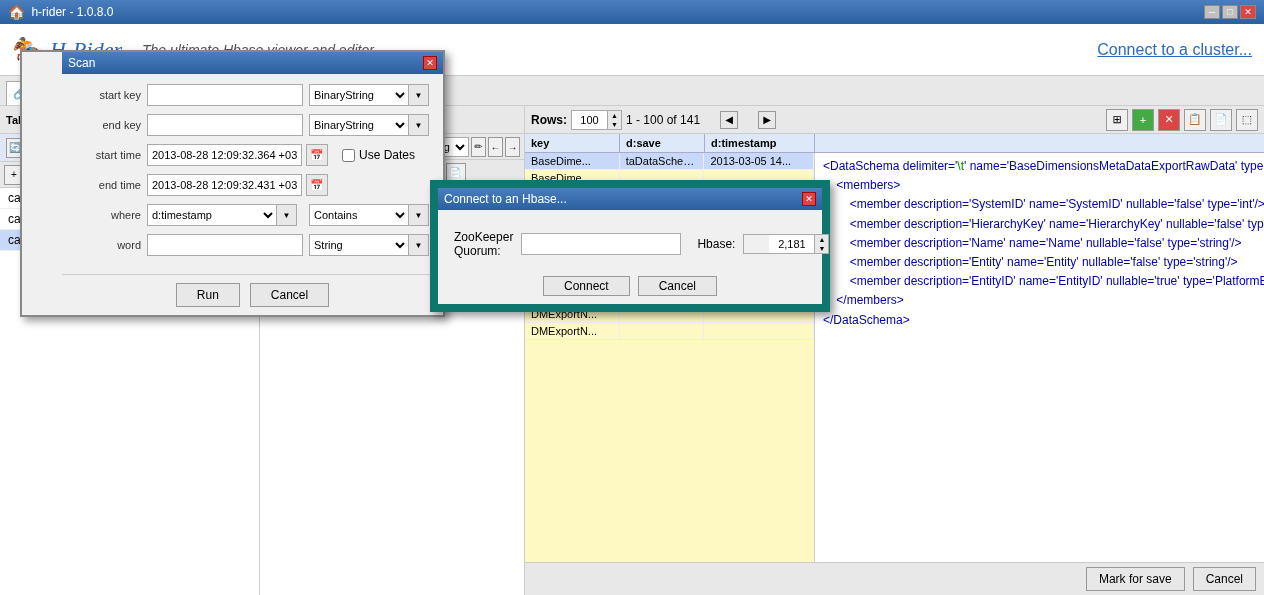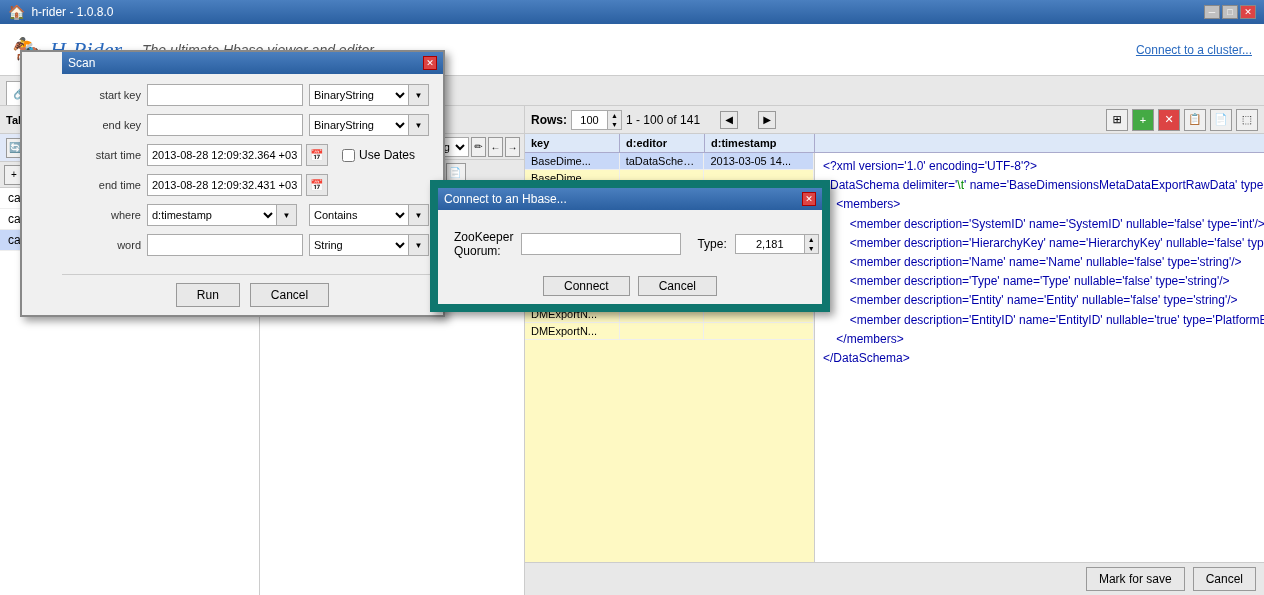--- a/index.html
+++ b/index.html
@@ -42,21 +42,21 @@
       display: flex;
       align-items: center;
       justify-content: space-between;
       border-bottom: 1px solid #ccc;
       height: 52px;
     }
     .app-logo { display: flex; align-items: center; gap: 8px; }
     .logo-icon { font-size: 24px; color: #2a6abf; }
     .logo-text { font-size: 22px; font-family: Georgia, serif; color: #2a6abf; font-style: italic; }
     .logo-tagline { font-size: 14px; color: #555; font-style: italic; margin-left: 12px; }
-    .connect-link { color: #2a6abf; text-decoration: underline; cursor: pointer; font-size: 12px; }
+    .connect-link { color: #2a6abf; text-decoration: underline; cursor: pointer; font-size: 16px; }
 
     
     .tabs-row {
       background: #e8e8e8;
       display: flex;
       align-items: center;
       padding: 4px 6px 0;
       border-bottom: 1px solid #ccc;
       gap: 4px;
       height: 30px;
@@ -646,21 +646,21 @@
         <div class="row-action-btn">⊞</div>
         <div class="row-action-btn" style="background:#4a4;color:white;">+</div>
         <div class="row-action-btn" style="background:#d44;color:white;">✕</div>
         <div class="row-action-btn">📋</div>
         <div class="row-action-btn">📄</div>
         <div class="row-action-btn">⬚</div>
       </div>
       <div class="rows-data-area">
         <div class="rows-table-header">
           <div style="width:95px;">key</div>
-          <div style="width:85px;">d:editor</div>
+          <div style="width:85px;">d:save</div>
           <div style="width:110px;">d:timestamp</div>
         </div>
         <div style="display:flex; flex:1; overflow:hidden;">
           <div style="width:290px; border-right:1px solid #ccc; overflow-y:auto;">
             <div class="data-row selected">
               <div style="width:95px;">BaseDime...</div>
               <div style="width:85px;">taDataSchema&gt;...</div>
               <div style="width:110px;">2013-03-05 14...</div>
             </div>
             <div class="data-row">
@@ -708,27 +708,25 @@
               <div style="width:85px;"></div>
               <div style="width:110px;"></div>
             </div>
             <div class="data-row">
               <div style="width:95px;">DMExportN...</div>
               <div style="width:85px;"></div>
               <div style="width:110px;"></div>
             </div>
           </div>
           <div class="xml-content-area">
-            <div class="xml-line"><span class="xml-blue">&lt;?xml version='1.0' encoding='UTF-8'?&gt;</span></div>
             <div class="xml-line"><span class="xml-blue">&lt;DataSchema delimiter='</span><span class="xml-green">\t</span><span class="xml-blue">' name='BaseDimensionsMetaDataExportRawData' type='csvFile' version='1.0.0.0'&gt;</span></div>
             <div class="xml-line">&nbsp;&nbsp;&nbsp;&nbsp;<span class="xml-blue">&lt;members&gt;</span></div>
             <div class="xml-line">&nbsp;&nbsp;&nbsp;&nbsp;&nbsp;&nbsp;&nbsp;&nbsp;<span class="xml-blue">&lt;member description='SystemID' name='SystemID' nullable='false' type='int'/&gt;</span></div>
             <div class="xml-line">&nbsp;&nbsp;&nbsp;&nbsp;&nbsp;&nbsp;&nbsp;&nbsp;<span class="xml-blue">&lt;member description='HierarchyKey' name='HierarchyKey' nullable='false' type='string'/&gt;</span></div>
             <div class="xml-line">&nbsp;&nbsp;&nbsp;&nbsp;&nbsp;&nbsp;&nbsp;&nbsp;<span class="xml-blue">&lt;member description='Name' name='Name' nullable='false' type='string'/&gt;</span></div>
-            <div class="xml-line">&nbsp;&nbsp;&nbsp;&nbsp;&nbsp;&nbsp;&nbsp;&nbsp;<span class="xml-blue">&lt;member description='Type' name='Type' nullable='false' type='string'/&gt;</span></div>
             <div class="xml-line">&nbsp;&nbsp;&nbsp;&nbsp;&nbsp;&nbsp;&nbsp;&nbsp;<span class="xml-blue">&lt;member description='Entity' name='Entity' nullable='false' type='string'/&gt;</span></div>
             <div class="xml-line">&nbsp;&nbsp;&nbsp;&nbsp;&nbsp;&nbsp;&nbsp;&nbsp;<span class="xml-blue">&lt;member description='EntityID' name='EntityID' nullable='true' type='PlatformEntityId'/&gt;</span></div>
             <div class="xml-line">&nbsp;&nbsp;&nbsp;&nbsp;<span class="xml-blue">&lt;/members&gt;</span></div>
             <div class="xml-line"><span class="xml-blue">&lt;/DataSchema&gt;</span></div>
           </div>
         </div>
       </div>
       <div class="rows-action-bar">
         <button class="action-bar-btn">Mark for save</button>
         <button class="action-bar-btn">Cancel</button>
@@ -821,23 +819,23 @@
 </div>
 
 <div class="connect-dialog">
   <div class="dialog-titlebar">
     <span>Connect to an Hbase...</span>
     <div class="dialog-close">✕</div>
   </div>
   <div class="connect-body">
     <span class="connect-label">ZooKeeper Quorum:</span>
     <input class="connect-input" type="text" value="" style="">
-    <span class="port-label">Type:</span>
+    <span class="port-label">Hbase:</span>
     <div class="spin-control">
-      <input class="spin-input" style="width: 68px;" type="text" value="2,181">
+      <input class="spin-input" style="width: 45px; margin-left: 25px;" type="text" value="2,181">
       <div class="spin-btns">
         <button class="spin-btn">▲</button>
         <button class="spin-btn">▼</button>
       </div>
     </div>
   </div>
   <div class="connect-footer">
     <button class="connect-btn">Connect</button>
     <button class="connect-btn">Cancel</button>
   </div>

